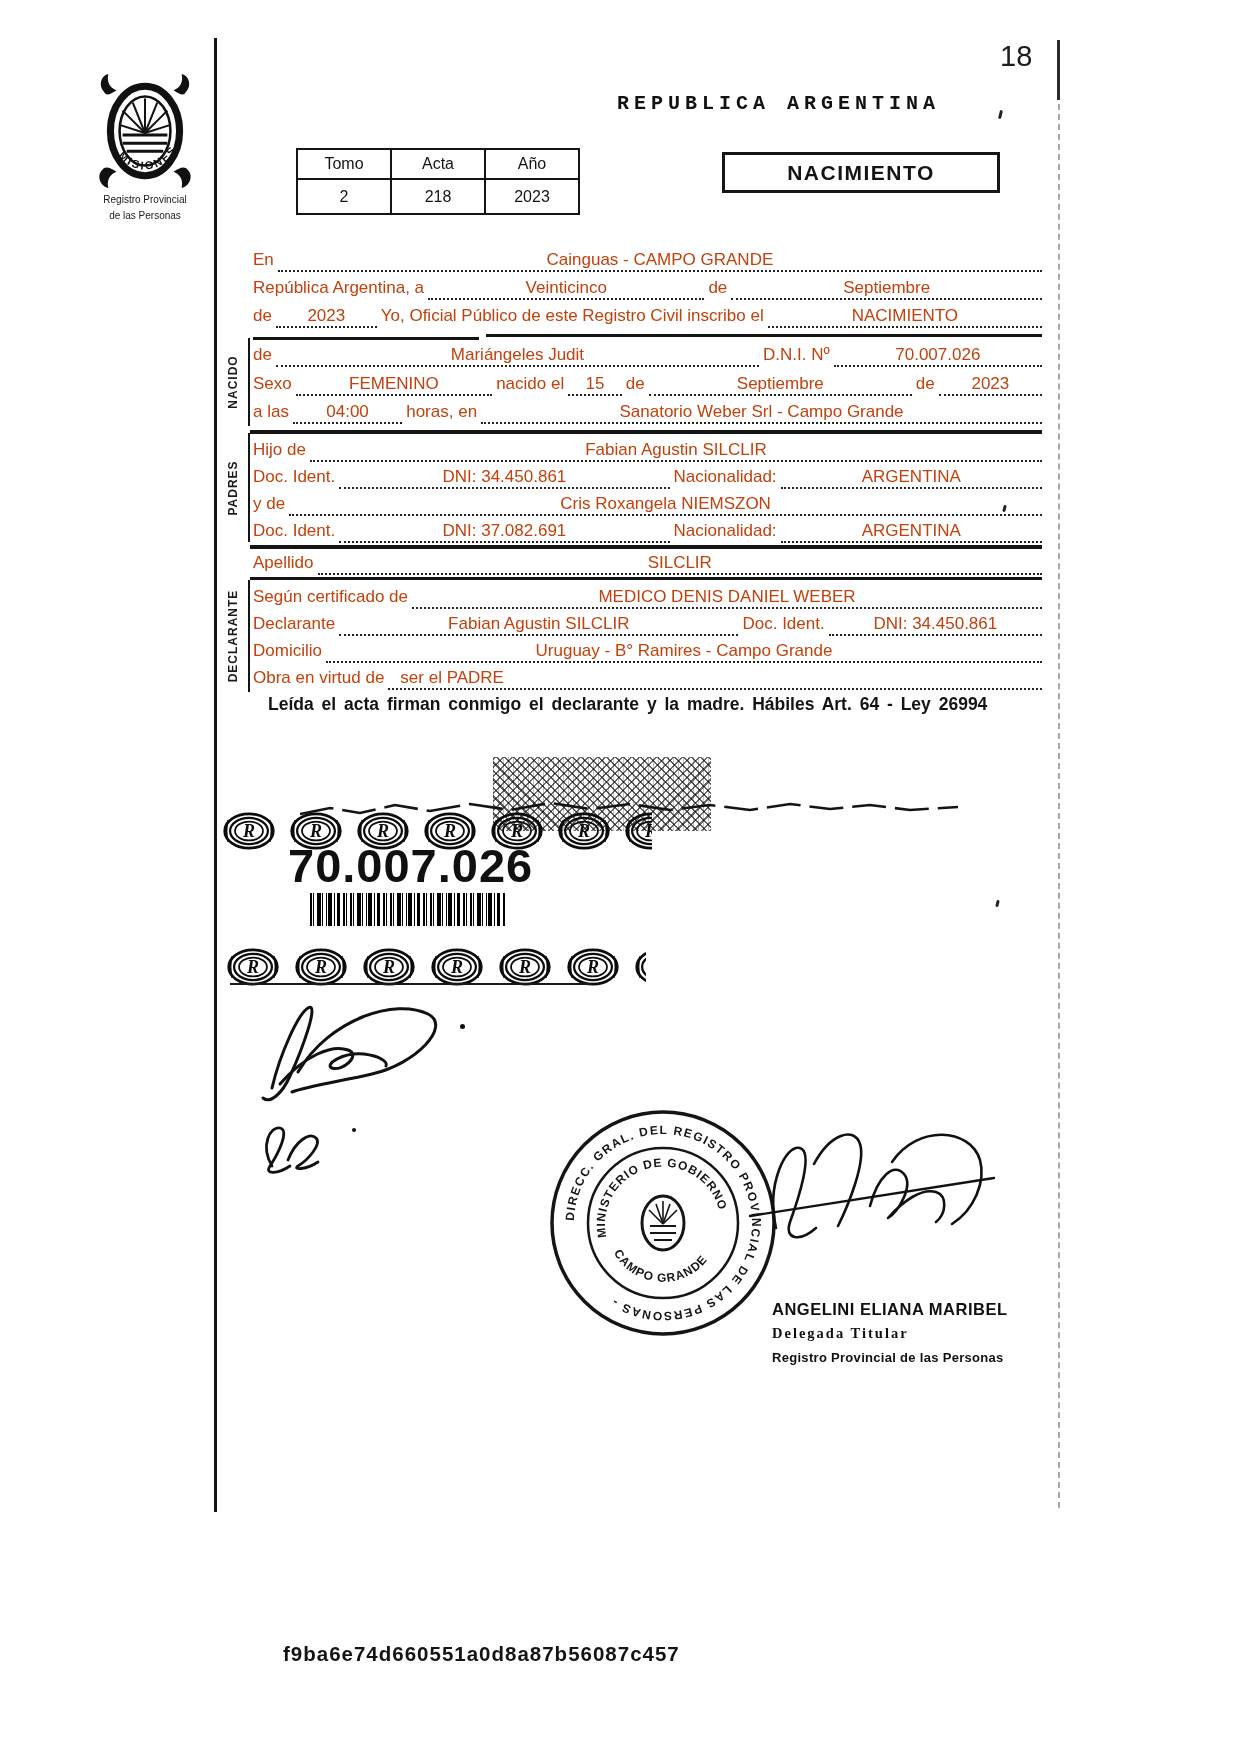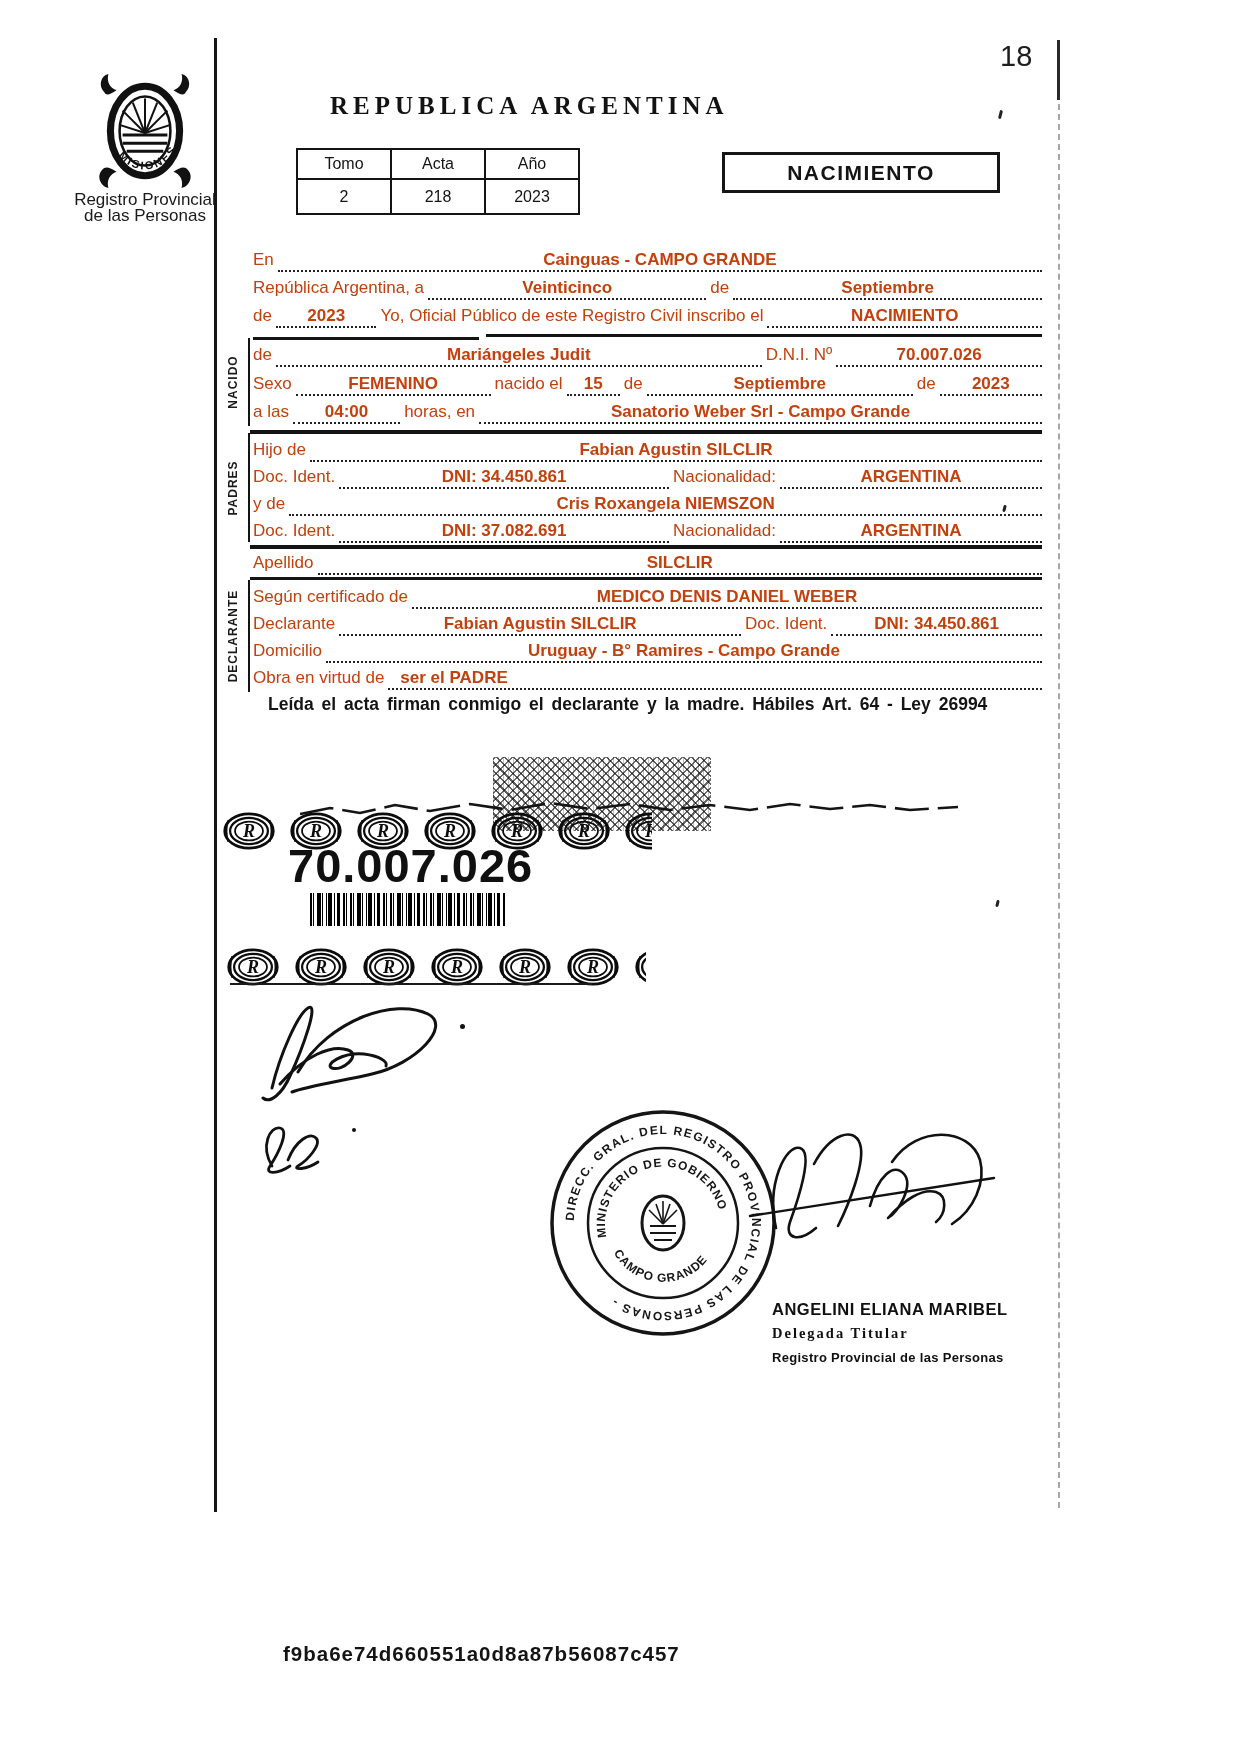--- a/index.html
+++ b/index.html
@@ -6,36 +6,36 @@
   html,body{background:#9a9a9a}
   #page{position:relative;width:1243px;height:1738px;background:#fff;font-family:"Liberation Sans",sans-serif;color:#141414;overflow:hidden;margin:0 auto}
 
   
   .vline-left{position:absolute;left:214px;top:38px;width:3px;height:1474px;background:#151515}
   .vline-right-top{position:absolute;left:1057px;top:40px;width:3px;height:60px;background:#2a2a2a}
   .vline-right{position:absolute;left:1058px;top:104px;height:1404px;border-left:2px dashed #8a8a8a;opacity:.75}
 
   
   .page-number{position:absolute;left:1000px;top:40px;font-size:29px;color:#1d1d1d}
-  .doc-title{position:absolute;left:330px;top:92px;width:610px;text-align:left;font-family:Liberation Serif, serif;font-weight:bold;font-size:25px;letter-spacing:5px;color:#121212}
+  .doc-title{position:absolute;left:330px;top:92px;width:610px;text-align:right;font-family:Liberation Mono, monospace;font-weight:bold;font-size:20px;letter-spacing:5px;color:#121212}
   .logo-emblem{position:absolute;left:92px;top:72px;width:106px;height:118px}
-  .logo-caption{position:absolute;left:55px;top:192px;width:180px;text-align:center;font-size:17px;line-height:16px;color:#1a1a1a}
+  .logo-caption{position:absolute;left:55px;top:192px;width:180px;text-align:center;font-size:10px;line-height:16px;color:#1a1a1a}
 
   .acta-table{position:absolute;left:296px;top:148px;border-collapse:collapse}
   .acta-table td{border:2.5px solid #141414;width:94px;text-align:center;font-size:16px;height:30px}
   .acta-table tr.vals td{height:35px}
 
   .record-type-box{position:absolute;left:722px;top:152px;width:278px;height:41px;border:3px solid #161616;text-align:center;font-size:21px;font-weight:bold;letter-spacing:1.5px;line-height:35px}
 
   
   .form-row{position:absolute;left:253px;width:789px;display:flex;align-items:flex-end;font-size:17px;height:26px;white-space:nowrap;color:#c2410c}
   .form-row .lbl{padding:0 4px 2px 0}
   .form-row .lbl.pre{padding-left:4px}
   .fill{flex-grow:1;border-bottom:2px dotted #222;text-align:center;line-height:20px;min-width:20px;padding:0 2px}
-  .fill .val{font-weight:bold}
+  .fill .val{font-weight:normal}
   .fill.vleft{text-align:left}
   .fill.vleft .val{padding-left:10px}
 
   .divider{position:absolute;background:#141414}
   .bracket{position:absolute;left:248px;width:2px;background:#141414}
   .side-label{position:absolute;font-size:12px;font-weight:bold;letter-spacing:1px;white-space:nowrap;transform:translate(-50%,-50%) rotate(-90deg);color:#1a1a1a}
 
   .acta-note{position:absolute;left:268px;top:692px;width:776px;font-weight:bold;font-size:17.5px;line-height:25px;text-align:justify;word-spacing:3px;white-space:normal}
 
   

